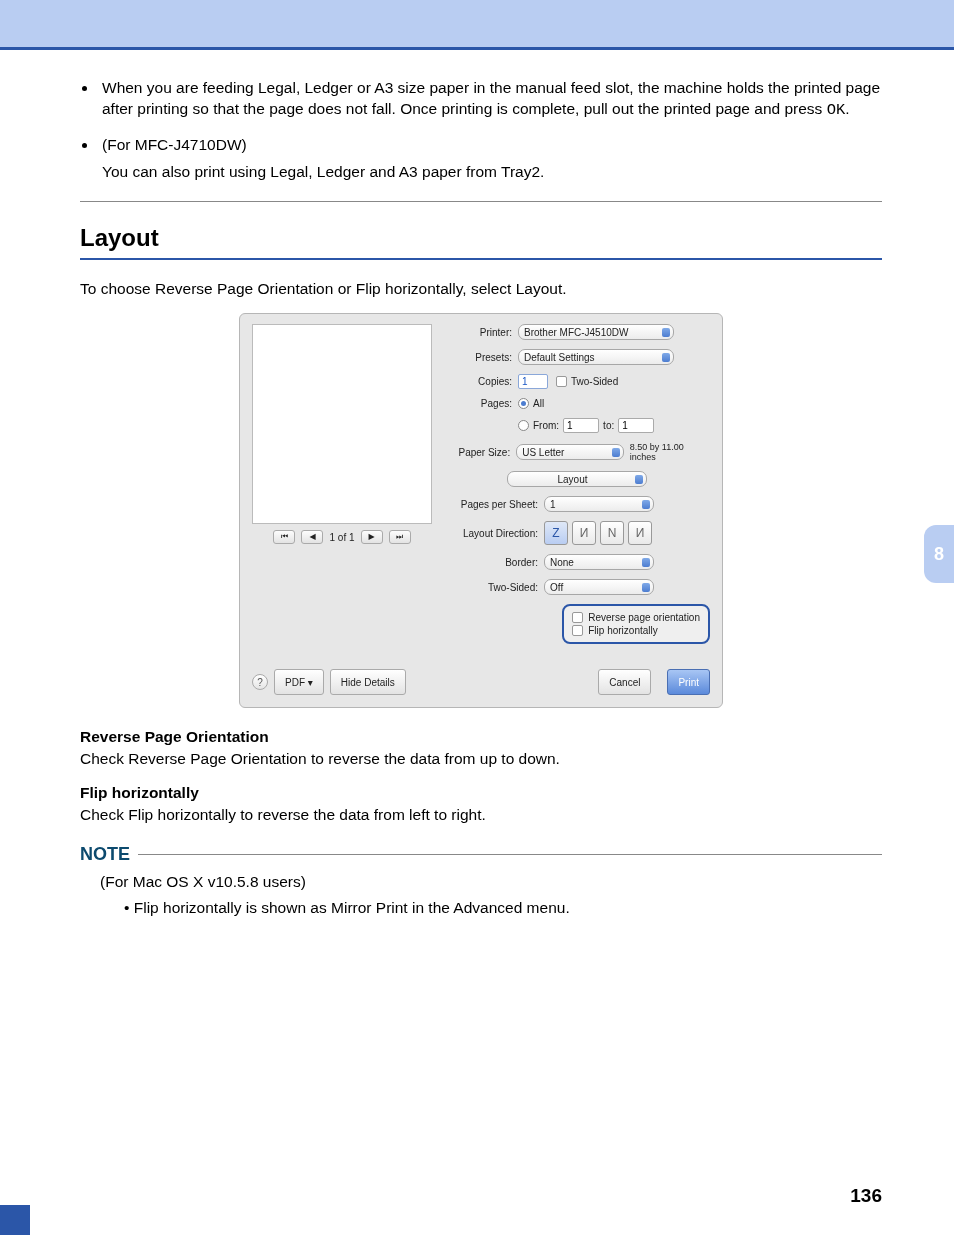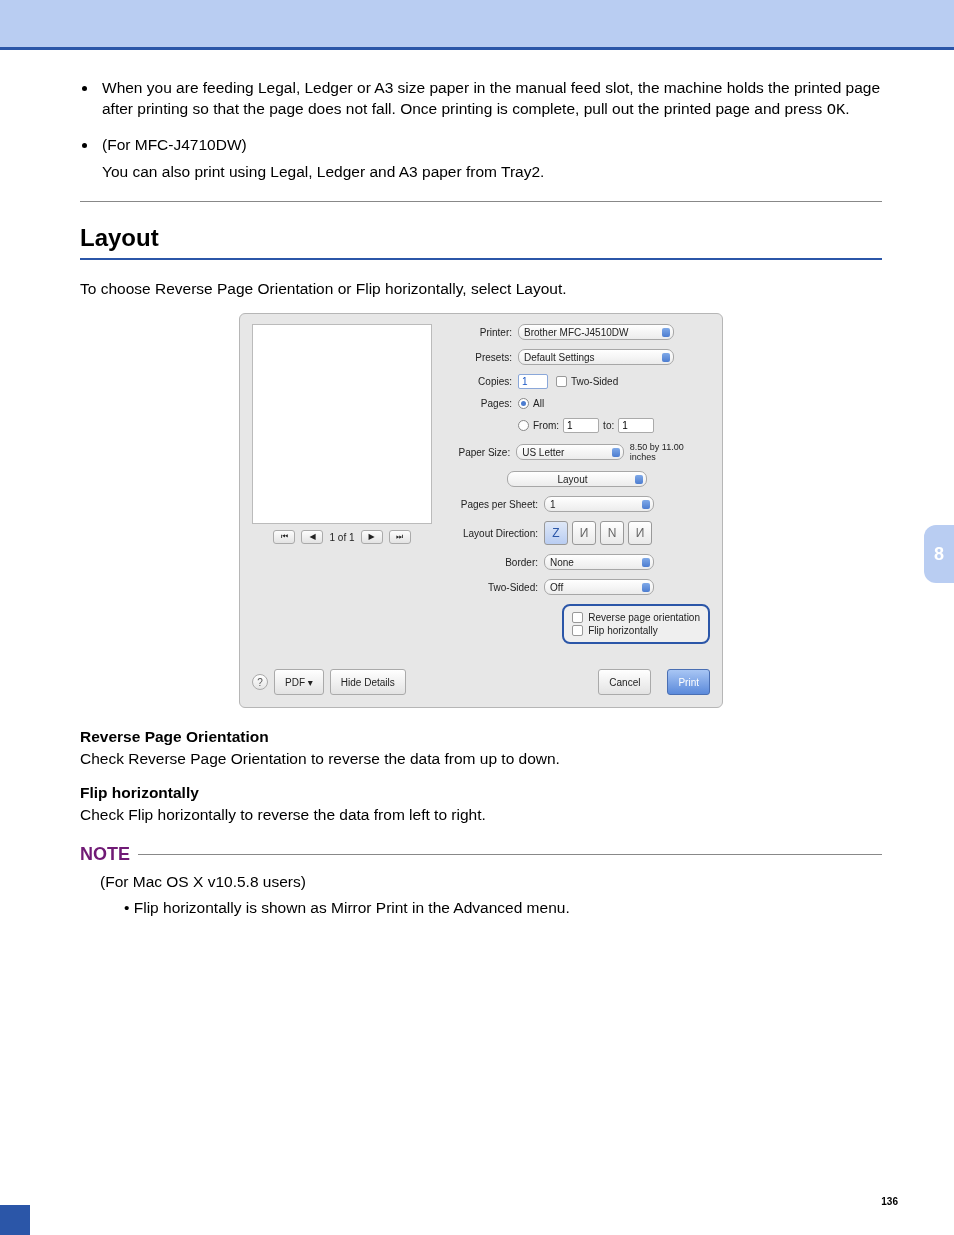--- a/index.html
+++ b/index.html
@@ -166,34 +166,34 @@
     background:linear-gradient(#fff,#e3e3e3);border:1px solid #aaa;border-radius:3px;
     height:26px;padding:0 10px;font-size:10px;display:flex;align-items:center;
   }
   .pill-btn.primary{
     background:linear-gradient(#a8c6f4,#5b8adb);color:#fff;border-color:#4a6fb3;
   }
   .footer-right{display:flex;gap:16px;}
   
   h4.sub { font-size:15.5px;font-weight:bold;margin:10px 0 2px 0; }
   .note-head {
-    font-size: 18px;font-weight:bold;color:#701a75;
+    font-size: 18px;font-weight:bold;color:#0c4a6e;
     display:flex;align-items:center;gap:8px;margin:18px 0 6px 0;
   }
   .note-head .line{flex:1;height:1px;background:#888;}
   .note-body{font-size:15.5px;line-height:1.45;margin-left:20px;}
   .note-body .nb{margin-left:24px;margin-top:4px;}
   .side-tab{
     position:absolute;right:0;top:525px;width:30px;height:58px;
     background:#b9cdf2;border-radius:12px 0 0 12px;
     display:flex;align-items:center;justify-content:center;
     color:#fff;font-size:18px;font-weight:bold;
   }
   .page-num{
-    position:absolute;right:56px;bottom:28px;font-size:10px;font-weight:bold;
+    position:absolute;right:72px;bottom:28px;font-size:19px;font-weight:bold;
   }
   .corner{
     position:absolute;left:0;bottom:0;width:30px;height:30px;background:#2b56a8;
   }
 </style>
 </head>
 <body>
 
 <div class="top-bar"></div>
 

